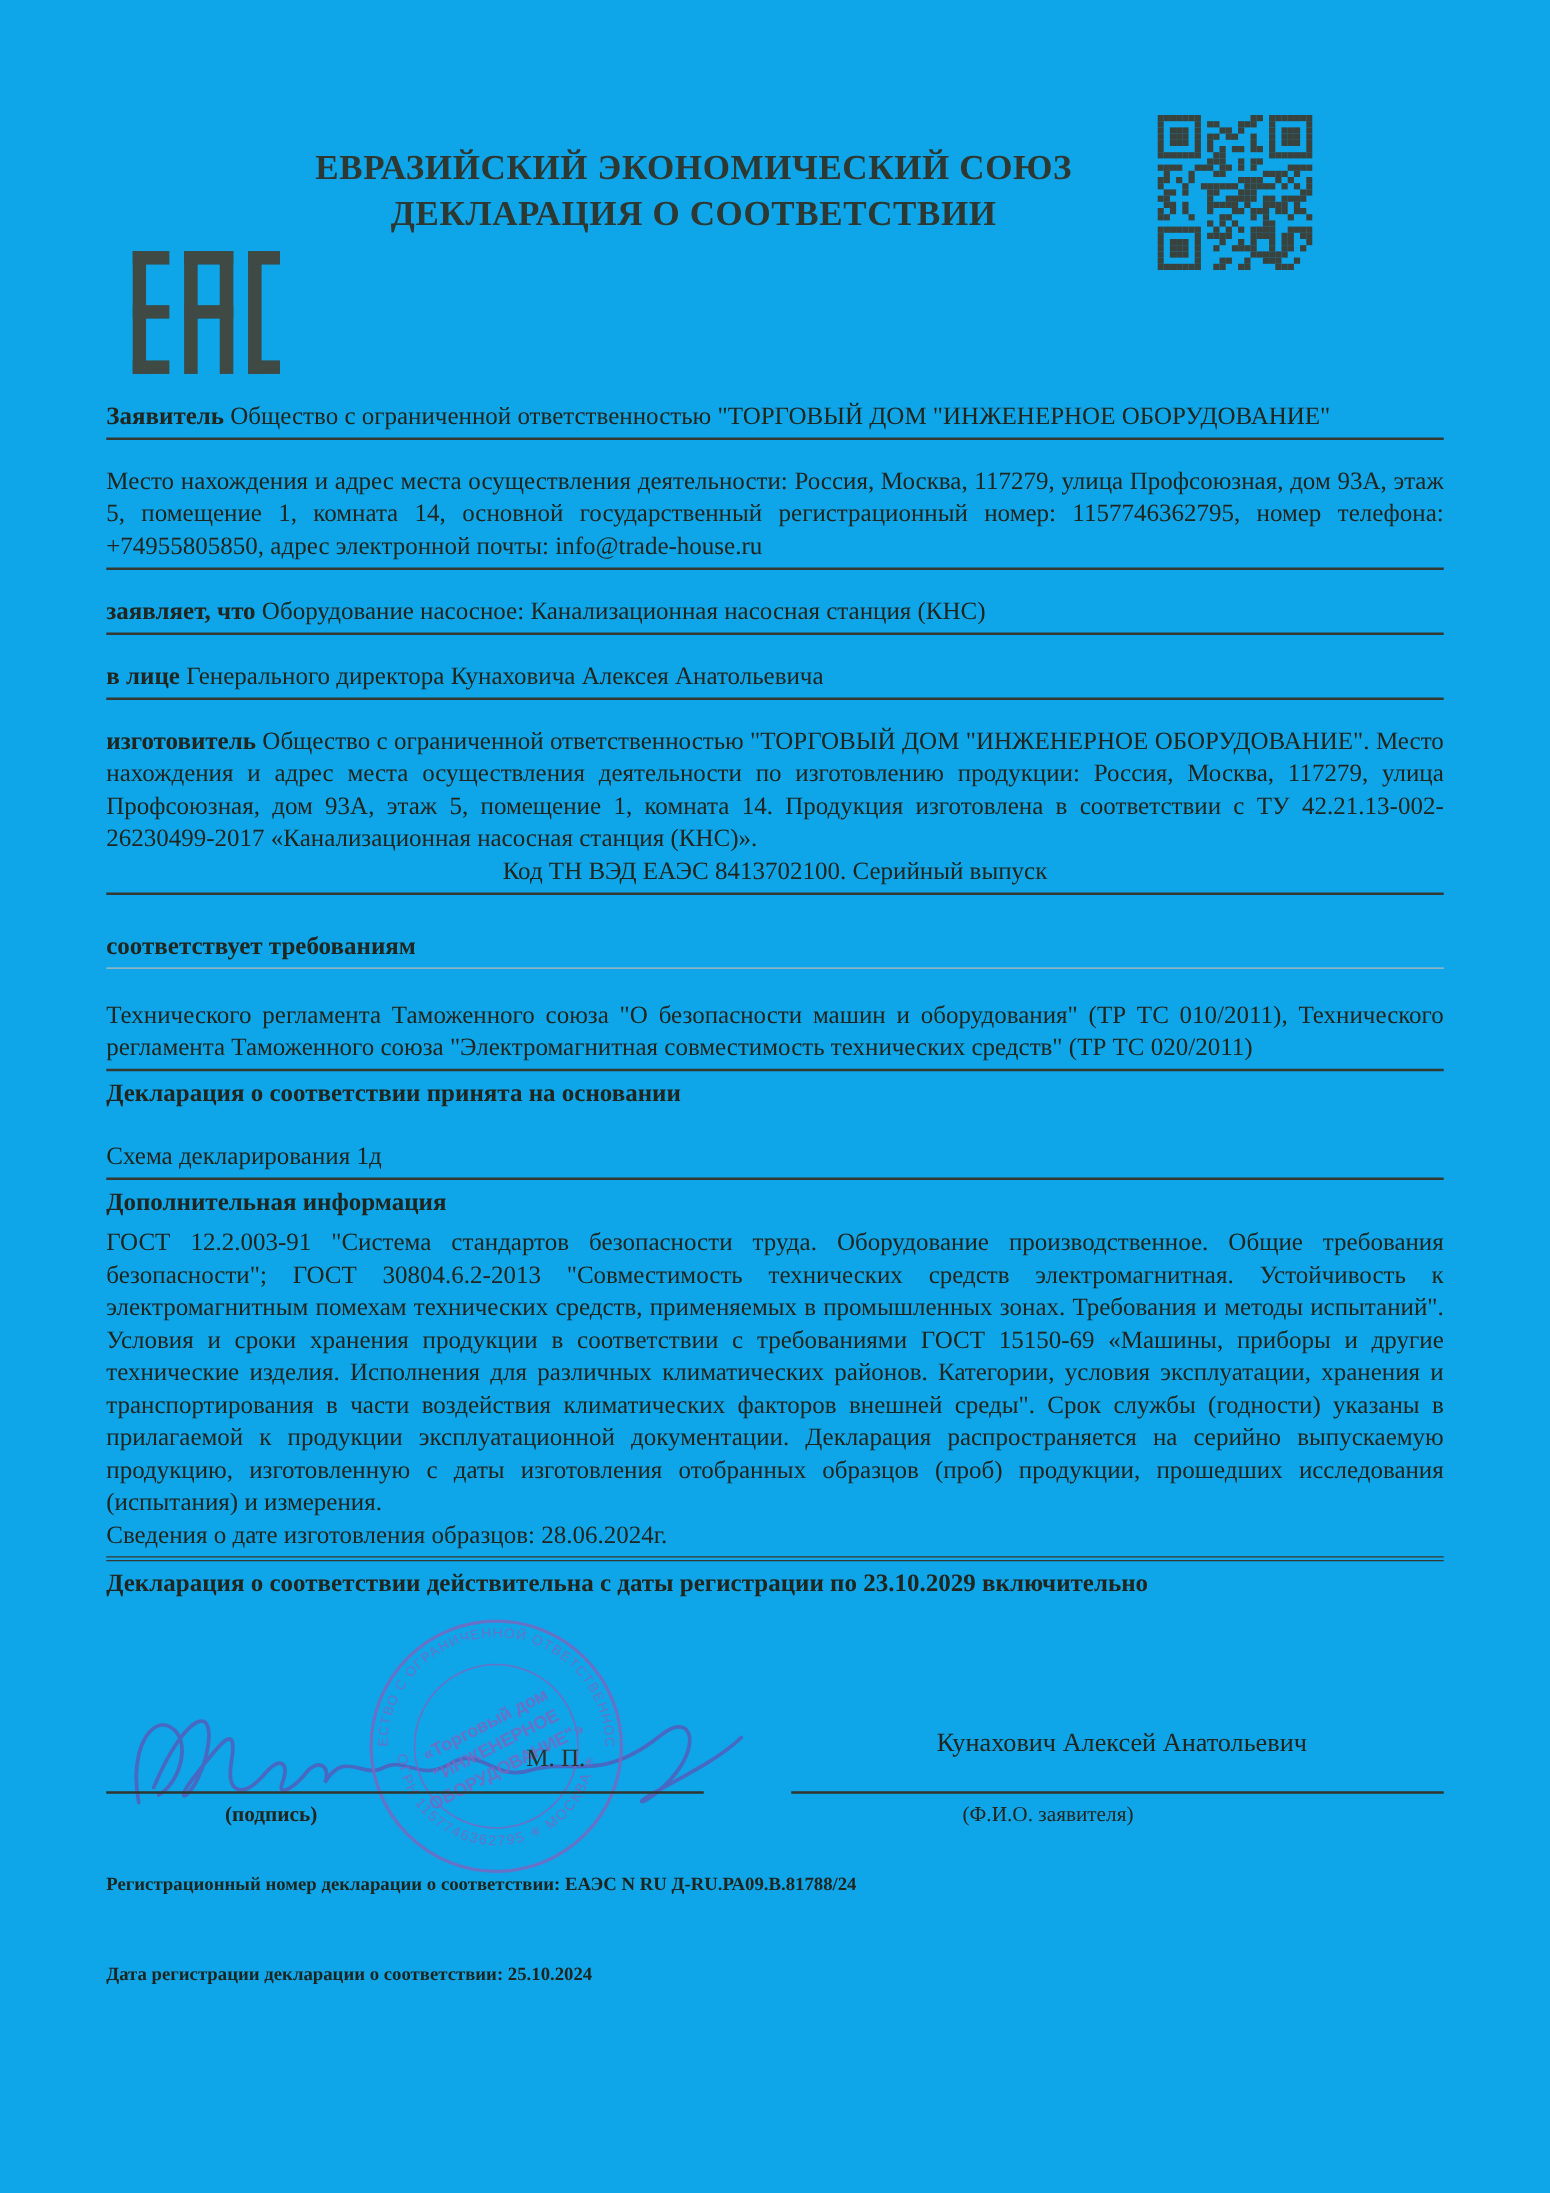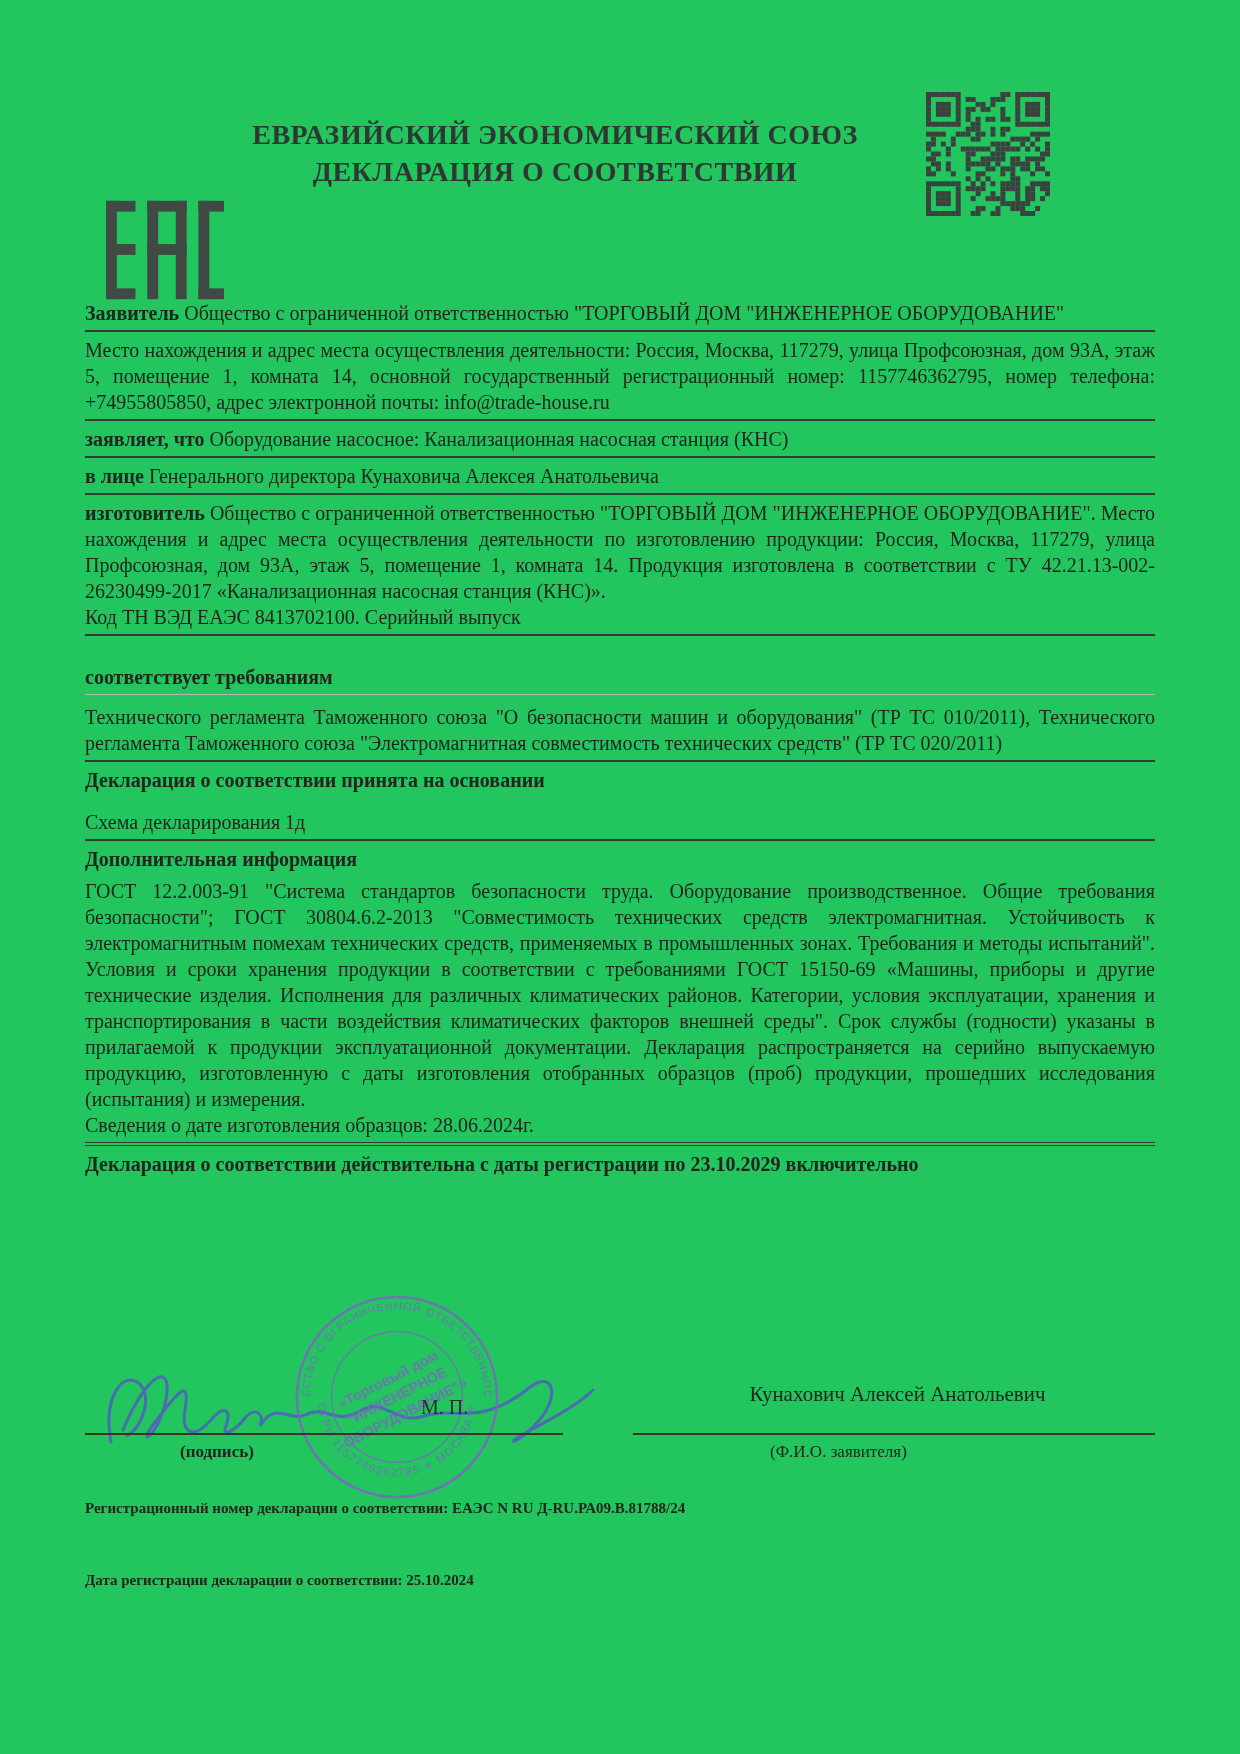--- a/index.html
+++ b/index.html
@@ -1,41 +1,41 @@
 <!DOCTYPE html>
 <html><head>
 <meta charset="utf-8">
 <style>
   html,body{margin:0;padding:0;background:#e8e8e6;}
   .page{
     position:relative;
     width:1240px;height:1754px;
     margin:0 auto;
-    background:#22c55e;
+    background:#0ea5e9;
     font-family:"Liberation Serif", serif;
     color:#20261f;
     overflow:hidden;
   }
   
   .title{
     position:absolute;top:116px;left:150px;width:810px;
     text-align:center;font-weight:bold;font-size:28px;line-height:37px;
     color:#2d3832;letter-spacing:.5px;
   }
   .qr{position:absolute;top:92px;left:926px;width:124px;height:124px;}
   .eac{position:absolute;top:200px;left:106px;width:118px;height:100px;}
   
   .doc-body{
     position:absolute;top:300px;left:85px;right:85px;
     font-size:20px;line-height:26px;
   }
   .para{margin:0;text-align:justify;}
   .para b{font-weight:bold;}
   .sec{padding-bottom:4px;margin-bottom:5px;}
-  .rule{border-bottom:2px solid #343a33;}
+  .rule{border-bottom:2px solid #343a33;margin-top:20px;}
   .rule-light{border-bottom:1.5px solid #b7bbb6;margin-top:28px;}
   .rule-heavy{border-bottom:4px double #343a33;}
   .heading{font-weight:bold;text-align:left;}
   
   .sig-area{position:absolute;top:1330px;left:85px;right:85px;height:175px;}
   .sig-line{position:absolute;top:103px;left:0;width:478px;border-top:2px solid #30362f;}
   .name-line{position:absolute;top:103px;left:548px;right:0;border-top:2px solid #30362f;}
   .mp{position:absolute;top:66px;left:336px;font-size:20px;color:#2a302a;}
   .signer-name{position:absolute;top:52px;left:555px;width:515px;text-align:center;font-size:21px;}
   .cap-sign{position:absolute;top:112px;left:95px;font-size:17px;font-weight:bold;}
@@ -396,21 +396,21 @@
     <div class="sec rule">
       <p class="para"><b>заявляет, что</b> <span>Оборудование насосное: Канализационная насосная станция (КНС)</span></p>
     </div>
 
     <div class="sec rule">
       <p class="para"><b>в лице</b> <span>Генерального директора Кунаховича Алексея Анатольевича</span></p>
     </div>
 
     <div class="sec rule">
       <p class="para"><b>изготовитель</b> <span>Общество с ограниченной ответственностью "ТОРГОВЫЙ ДОМ "ИНЖЕНЕРНОЕ ОБОРУДОВАНИЕ". Место нахождения и адрес места осуществления деятельности по изготовлению продукции: Россия, Москва, 117279, улица Профсоюзная, дом 93А, этаж 5, помещение 1, комната 14. Продукция изготовлена в соответствии с ТУ 42.21.13-002-26230499-2017 «Канализационная насосная станция (КНС)».</span></p>
-      <p class="para" style="text-align:left">Код ТН ВЭД ЕАЭС 8413702100. Серийный выпуск</p>
+      <p class="para" style="text-align:center">Код ТН ВЭД ЕАЭС 8413702100. Серийный выпуск</p>
     </div>
 
     <div class="sec rule-light">
       <p class="para heading">соответствует требованиям</p>
     </div>
 
     <div class="sec rule" style="padding-top:4px">
       <p class="para">Технического регламента Таможенного союза "О безопасности машин и оборудования" (ТР ТС 010/2011), Технического регламента Таможенного союза "Электромагнитная совместимость технических средств" (ТР ТС 020/2011)</p>
     </div>
 

